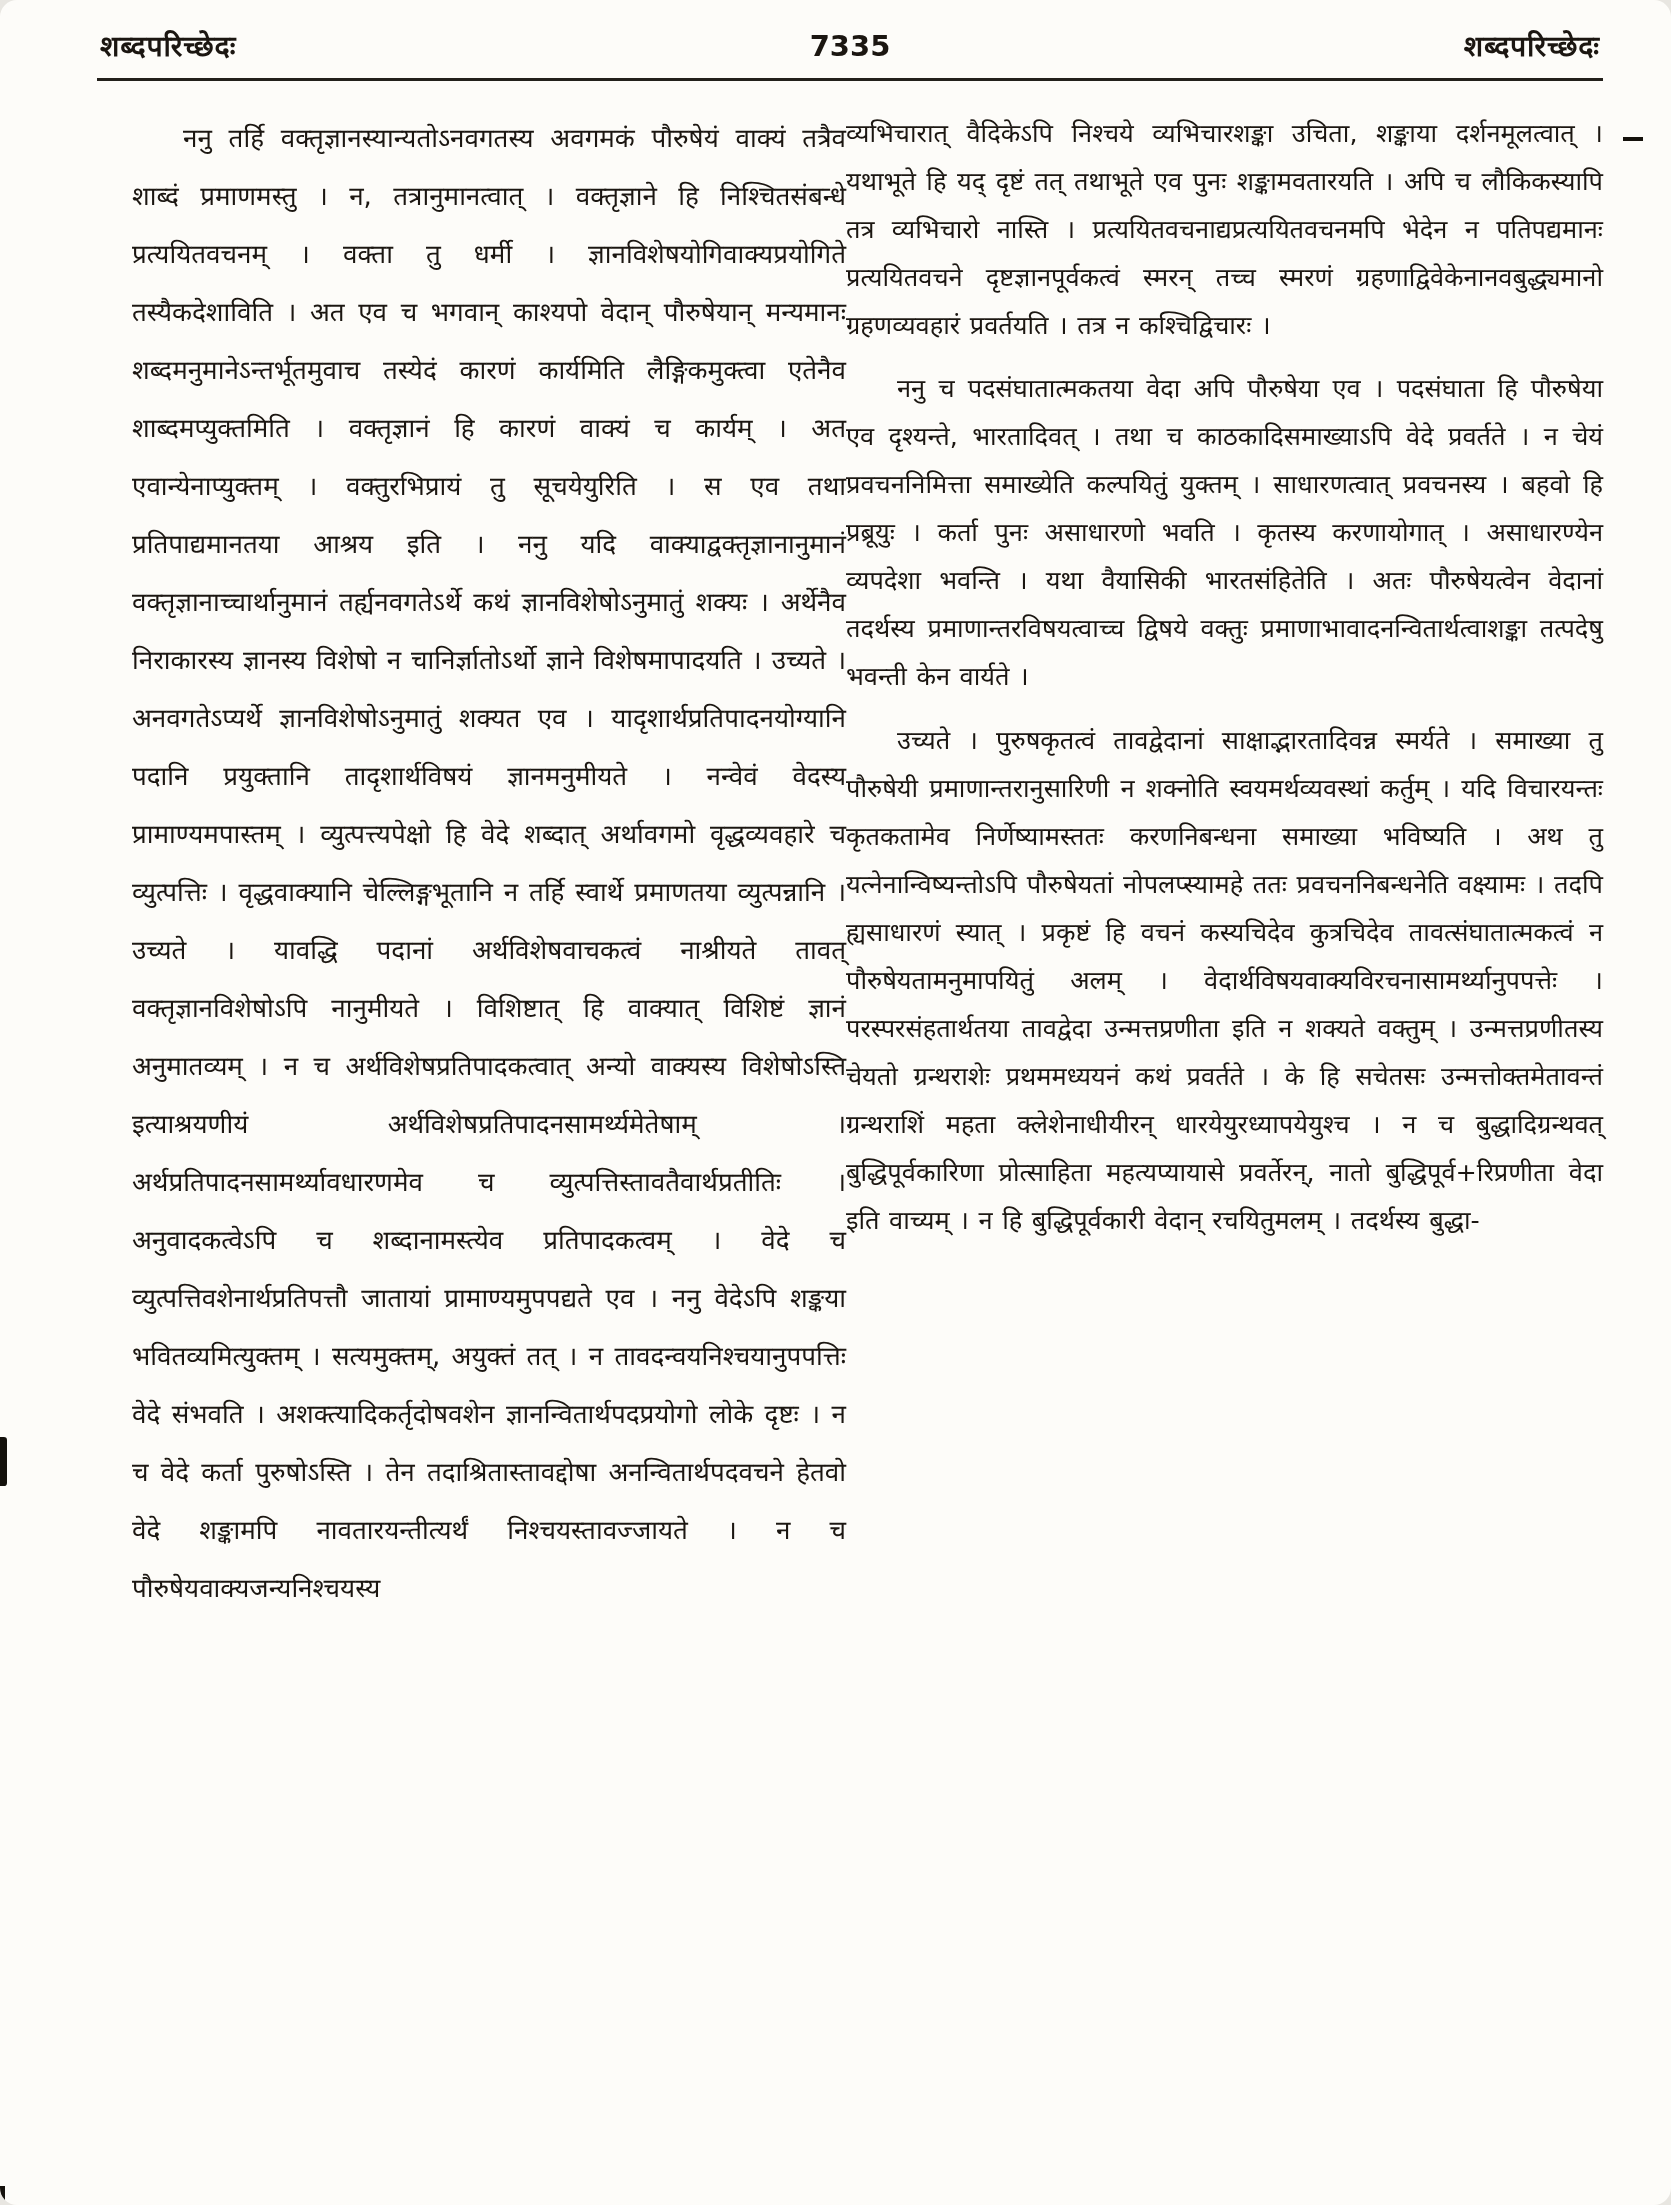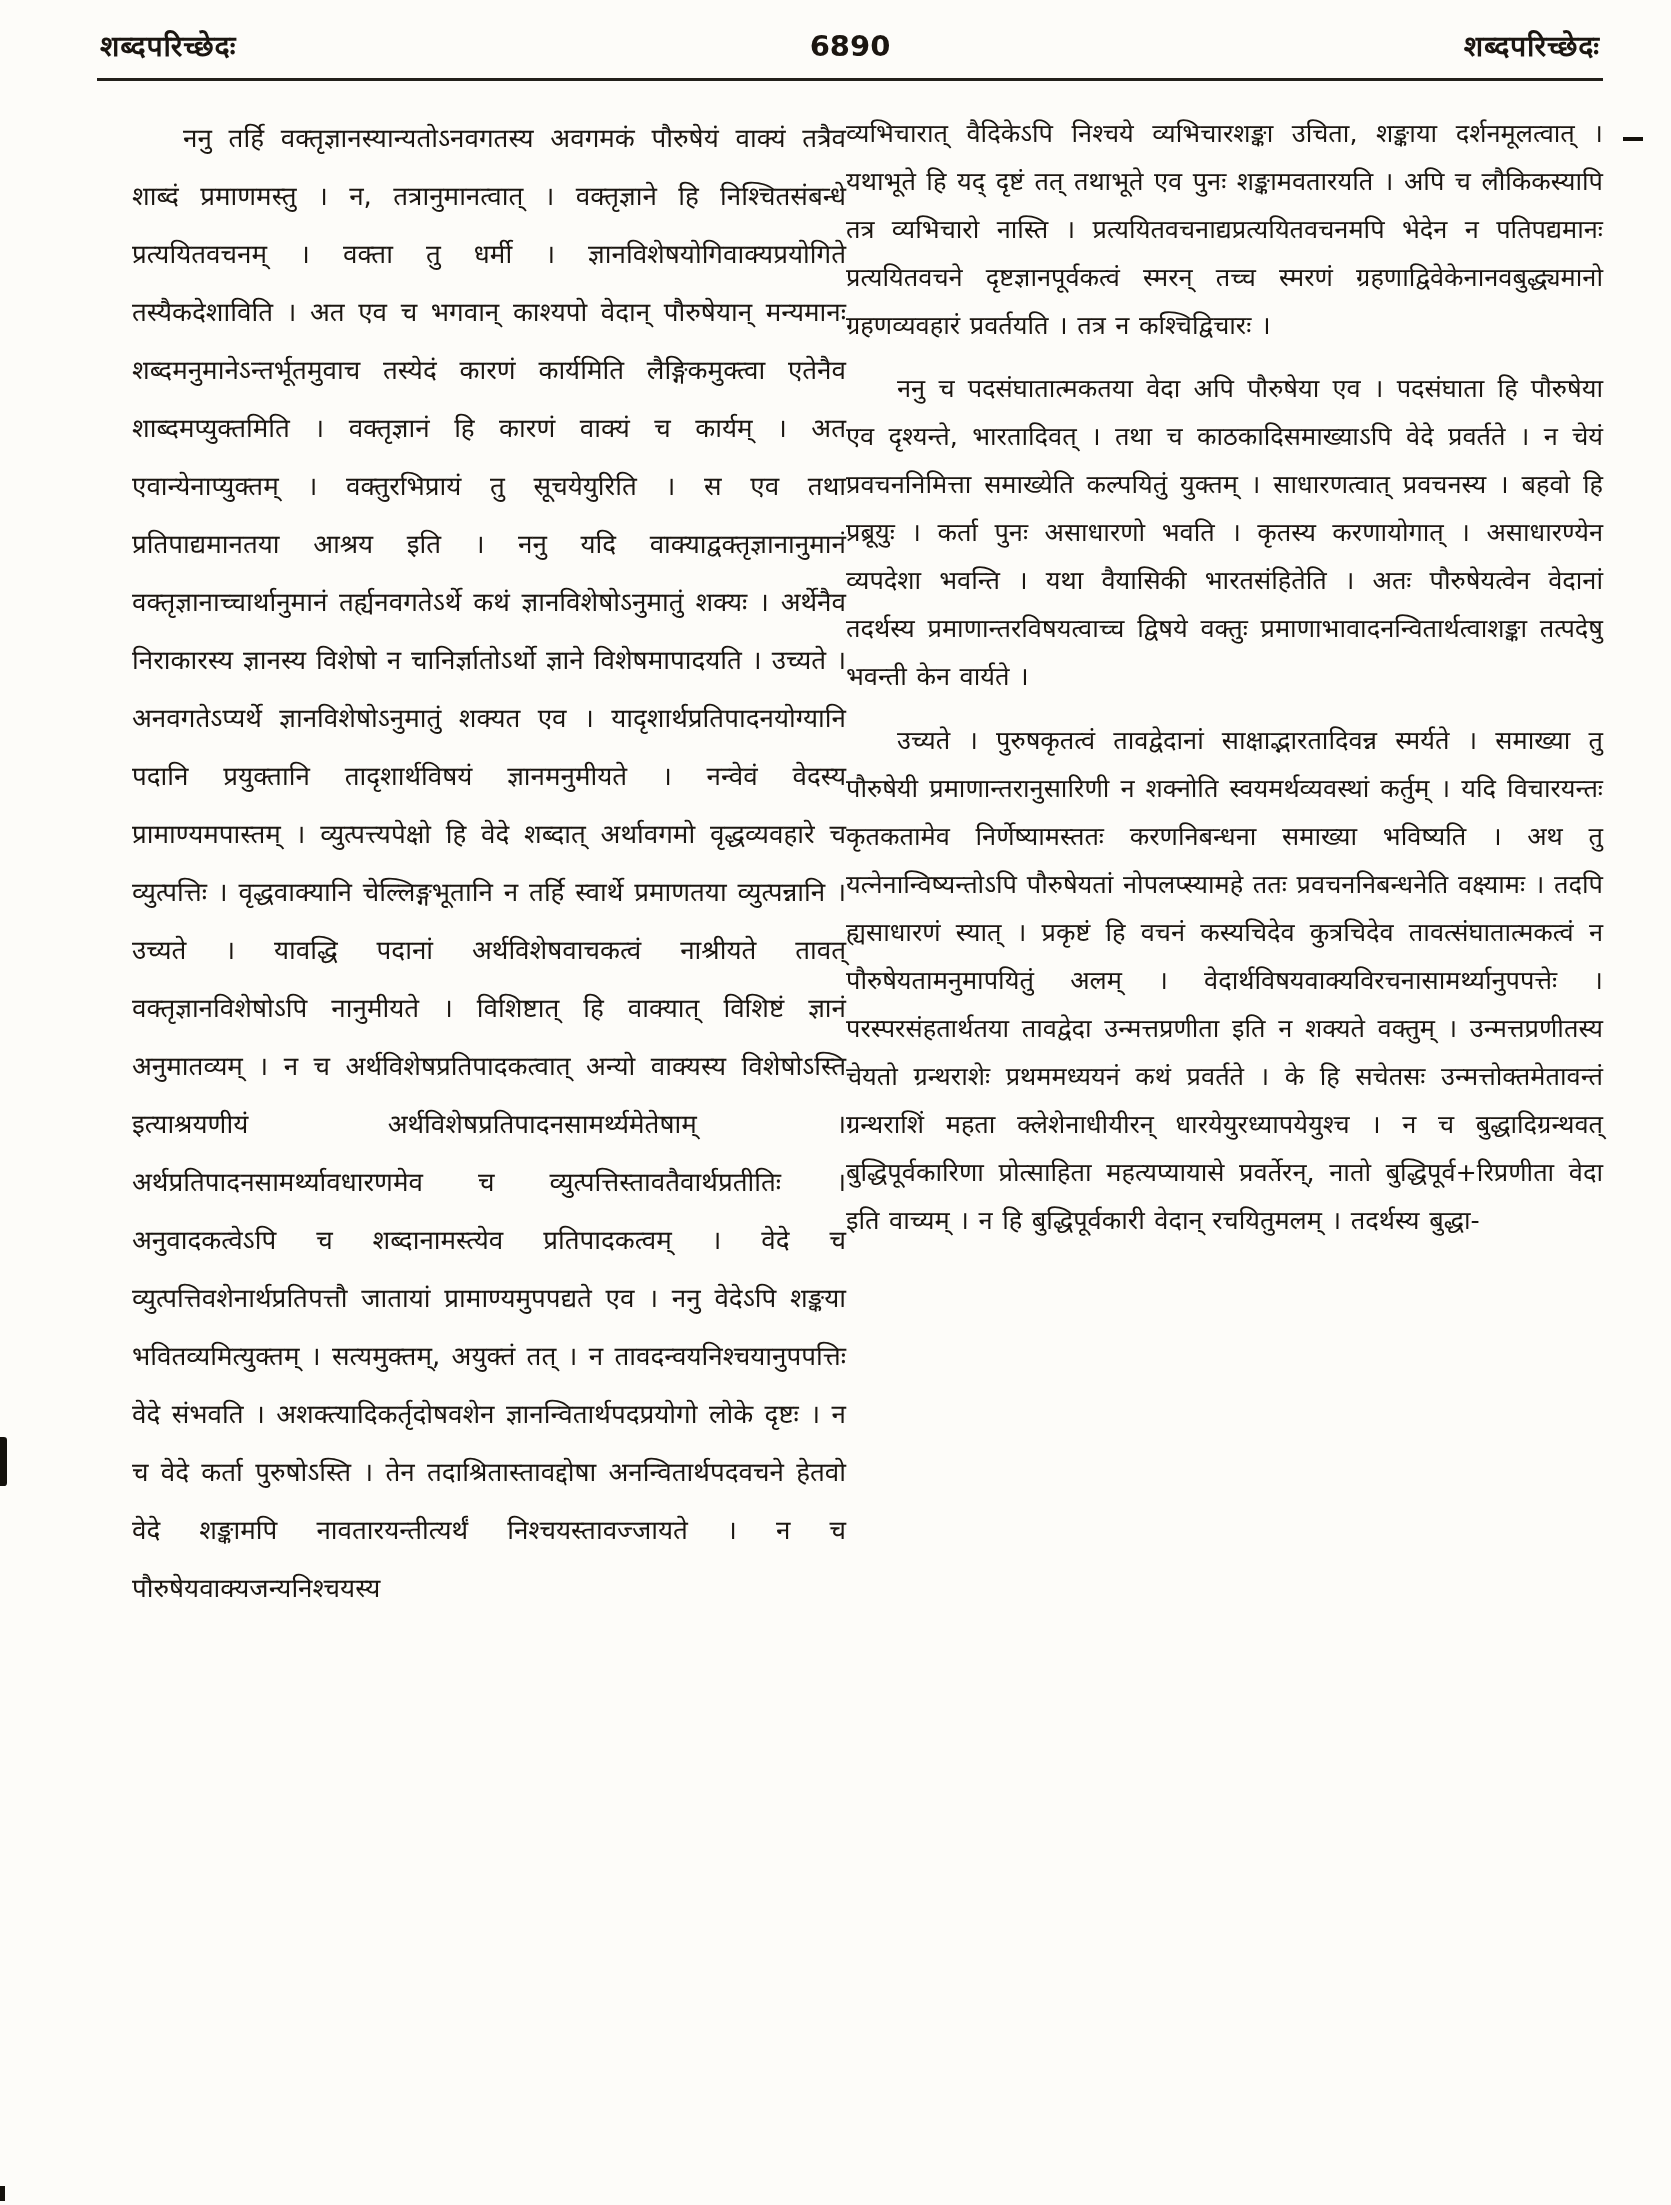--- a/index.html
+++ b/index.html
@@ -11,20 +11,21 @@
     position: relative;
     width: 1671px;
     height: 2205px;
     margin: 0 auto;
     background: #fdfcf9;
     color: #1b1611;
     font-family: "DejaVu Sans", sans-serif;
     box-sizing: border-box;
     padding: 26px 68px 23px 97px;
     overflow: hidden;
+    border-radius: 17px;
   }
   .page-header {
     display: flex;
     justify-content: space-between;
     align-items: baseline;
     padding: 0 3.1px;
   }
   .running-title {
     font-size: 28.5px;
     font-weight: 700;
@@ -92,21 +93,21 @@
     height: 3.8px;
   }
 </style>
 </head>
 <body>
 
 <div class="page">
 
   <header class="page-header">
     <span class="running-title left">शब्दपरिच्छेदः</span>
-    <span class="page-number">6890</span>
+    <span class="page-number">7335</span>
     <span class="running-title right">शब्दपरिच्छेदः</span>
   </header>
 
   <div class="header-rule"></div>
 
   <main class="columns">
 
     <div class="column left-col">
       <p class="para indent">ननु तर्हि वक्तृज्ञानस्यान्यतोऽनवगतस्य अवगमकं पौरुषेयं वाक्यं तत्रैव शाब्दं प्रमाणमस्तु । न, तत्रानुमानत्वात् । वक्तृज्ञाने हि निश्चितसंबन्धे प्रत्ययितवचनम् । वक्ता तु धर्मी । ज्ञानविशेषयोगिवाक्यप्रयोगिते तस्यैकदेशाविति । अत एव च भगवान् काश्यपो वेदान् पौरुषेयान् मन्यमानः शब्दमनुमानेऽन्तर्भूतमुवाच तस्येदं कारणं कार्यमिति लैङ्गिकमुक्त्वा एतेनैव शाब्दमप्युक्तमिति । वक्तृज्ञानं हि कारणं वाक्यं च कार्यम् । अत एवान्येनाप्युक्तम् । वक्तुरभिप्रायं तु सूचयेयुरिति । स एव तथा प्रतिपाद्यमानतया आश्रय इति । ननु यदि वाक्याद्वक्तृज्ञानानुमानं वक्तृज्ञानाच्चार्थानुमानं तर्ह्यनवगतेऽर्थे कथं ज्ञानविशेषोऽनुमातुं शक्यः । अर्थेनैव निराकारस्य ज्ञानस्य विशेषो न चानिर्ज्ञातोऽर्थो ज्ञाने विशेषमापादयति । उच्यते । अनवगतेऽप्यर्थे ज्ञानविशेषोऽनुमातुं शक्यत एव । यादृशार्थप्रतिपादनयोग्यानि पदानि प्रयुक्तानि तादृशार्थविषयं ज्ञानमनुमीयते । नन्वेवं वेदस्य प्रामाण्यमपास्तम् । व्युत्पत्त्यपेक्षो हि वेदे शब्दात् अर्थावगमो वृद्धव्यवहारे च व्युत्पत्तिः । वृद्धवाक्यानि चेल्लिङ्गभूतानि न तर्हि स्वार्थे प्रमाणतया व्युत्पन्नानि । उच्यते । यावद्धि पदानां अर्थविशेषवाचकत्वं नाश्रीयते तावत् वक्तृज्ञानविशेषोऽपि नानुमीयते । विशिष्टात् हि वाक्यात् विशिष्टं ज्ञानं अनुमातव्यम् । न च अर्थविशेषप्रतिपादकत्वात् अन्यो वाक्यस्य विशेषोऽस्ति इत्याश्रयणीयं अर्थविशेषप्रतिपादनसामर्थ्यमेतेषाम् । अर्थप्रतिपादनसामर्थ्यावधारणमेव च व्युत्पत्तिस्तावतैवार्थप्रतीतिः । अनुवादकत्वेऽपि च शब्दानामस्त्येव प्रतिपादकत्वम् । वेदे च व्युत्पत्तिवशेनार्थप्रतिपत्तौ जातायां प्रामाण्यमुपपद्यते एव । ननु वेदेऽपि शङ्कया भवितव्यमित्युक्तम् । सत्यमुक्तम्, अयुक्तं तत् । न तावदन्वयनिश्चयानुपपत्तिः वेदे संभवति । अशक्त्यादिकर्तृदोषवशेन ज्ञानन्वितार्थपदप्रयोगो लोके दृष्टः । न च वेदे कर्ता पुरुषोऽस्ति । तेन तदाश्रितास्तावद्दोषा अनन्वितार्थपदवचने हेतवो वेदे शङ्कामपि नावतारयन्तीत्यर्थं निश्चयस्तावज्जायते । न च पौरुषेयवाक्यजन्यनिश्चयस्य</p>
     </div>

